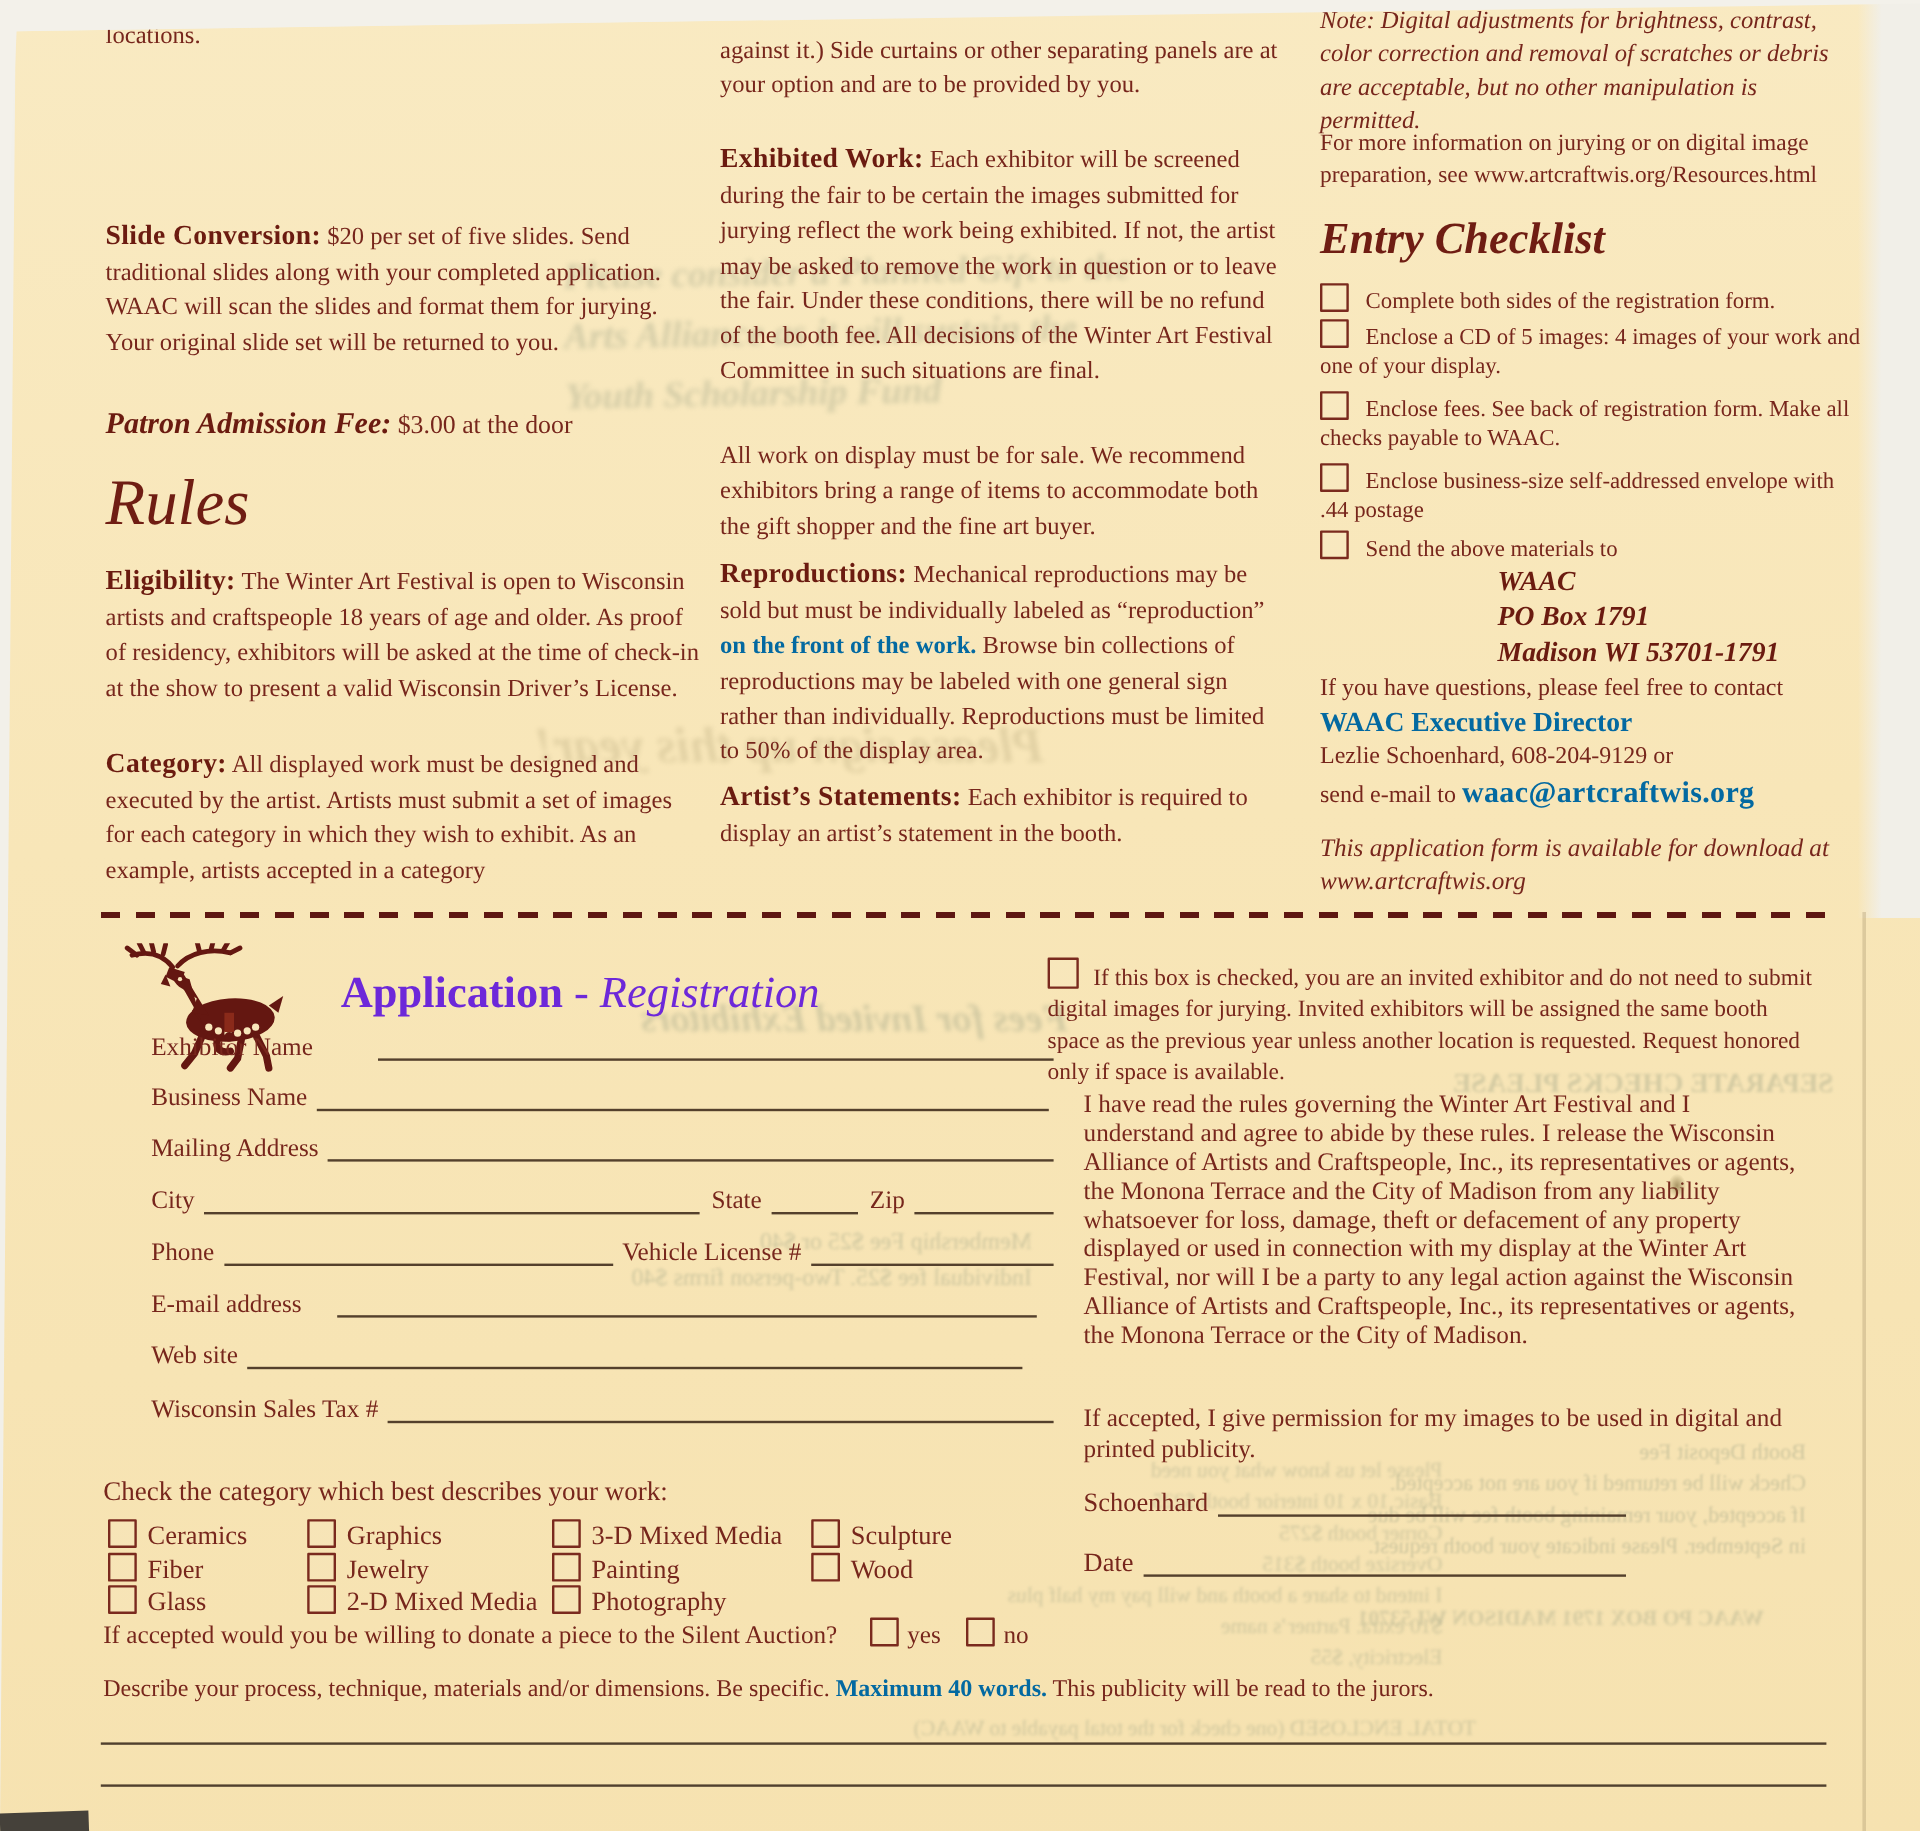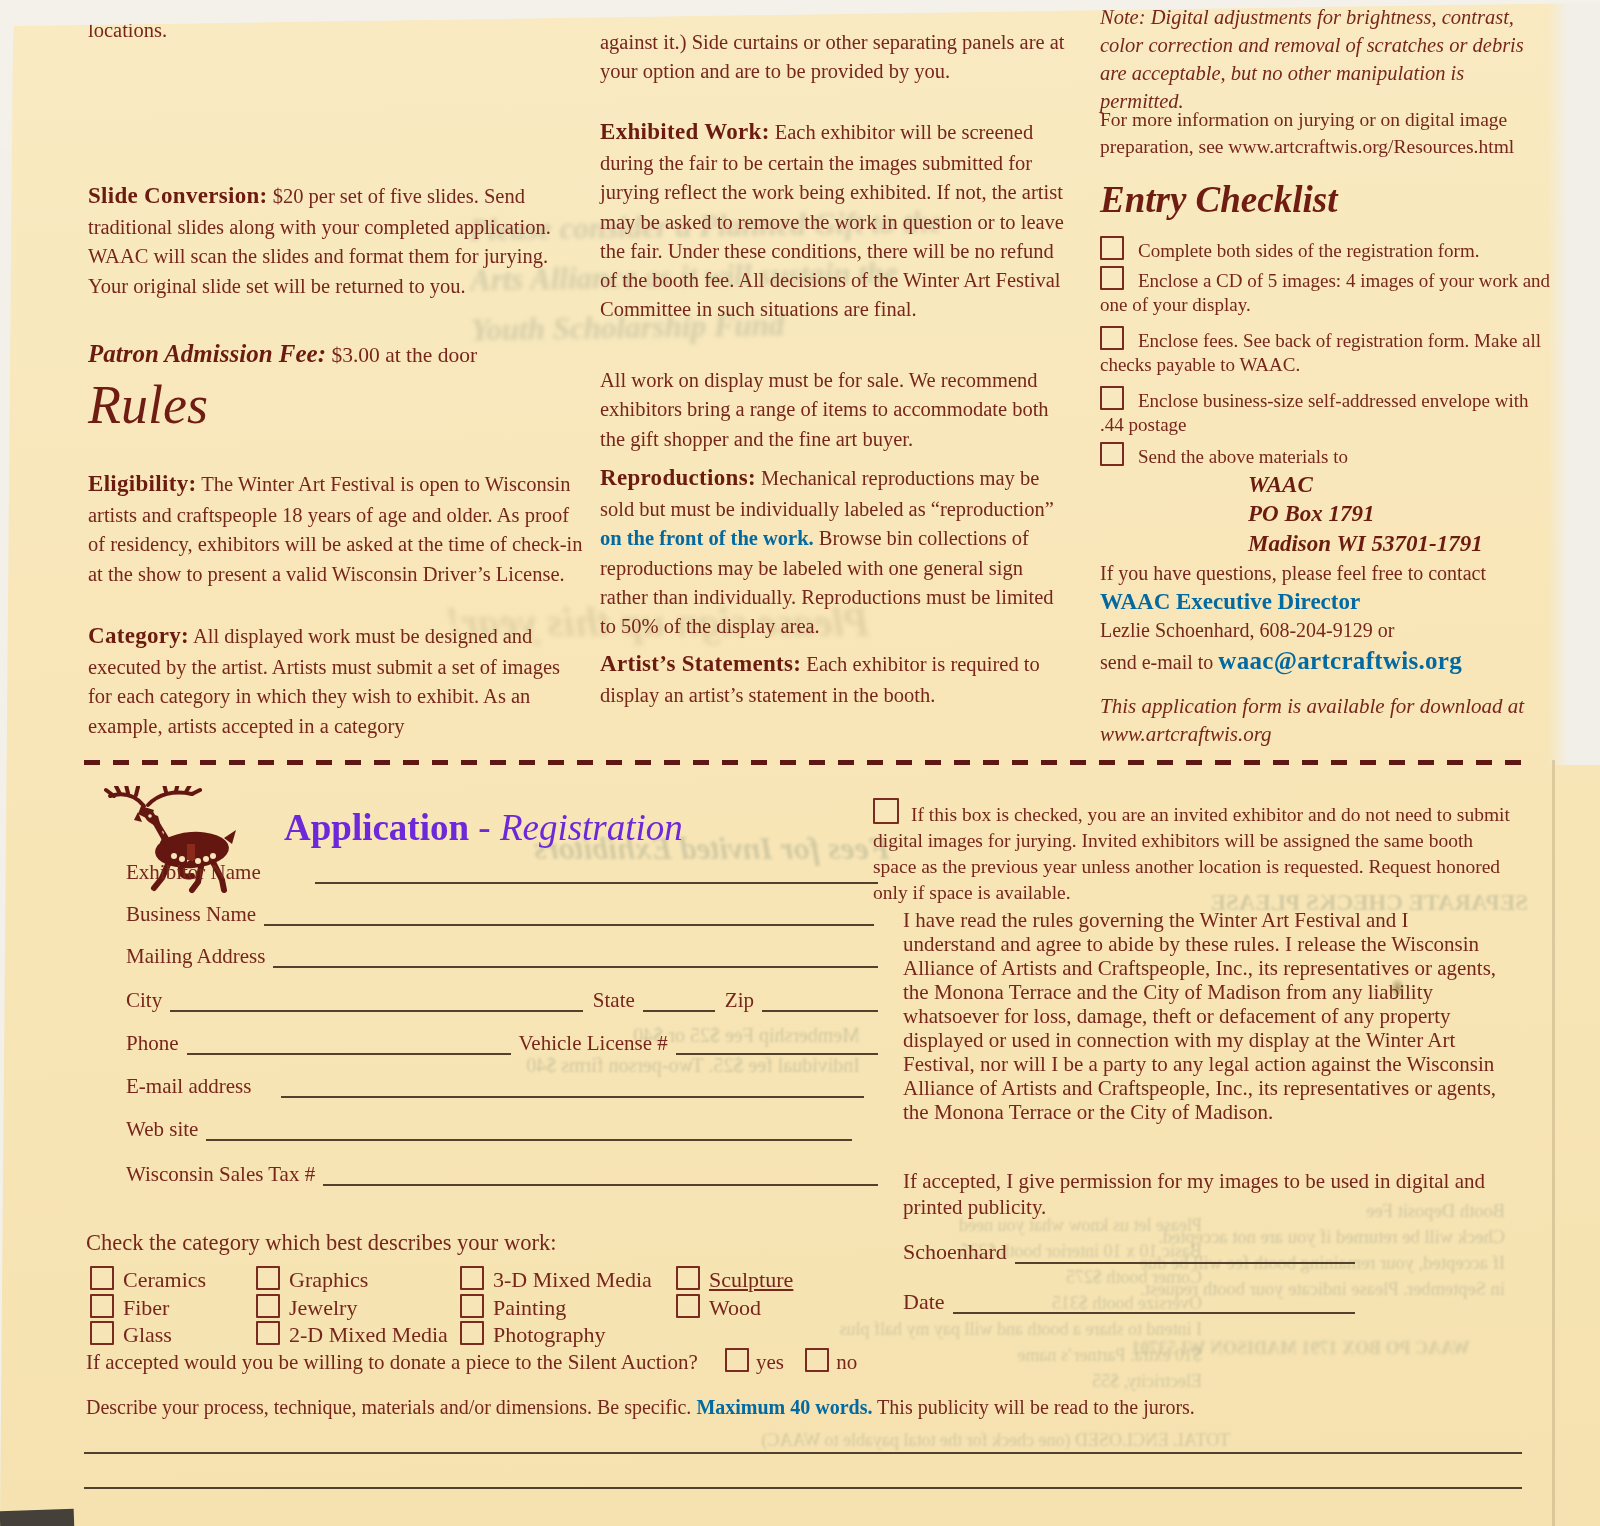--- a/index.html
+++ b/index.html
@@ -76,21 +76,21 @@
   <div class="ghost m" style="left:430px;top:1430px;width:800px;font-size:18px;opacity:.4;filter:blur(1.3px);">TOTAL ENCLOSED (one check for the total payable to WAAC)</div>
   <div class="ghost m" style="left:950px;top:1338px;width:520px;font-size:18px;font-weight:bold;opacity:.35;filter:blur(1.4px);">WAAC  PO BOX 1791  MADISON WI 53701</div>
 
   <div class="blk body" style="left:88px;top:16px;width:492px;font-style:normal;">locations.</div>
   <div class="blk body" style="left:88px;top:180px;width:492px;">
     <span class="rh" style="font-size:23px;">Slide Conversion:</span><span> $20 per set of five slides. Send traditional slides along with your completed application. WAAC will scan the slides and format them for jurying. Your original slide set will be returned to you.</span>
   </div>
   <div class="blk body" style="left:88px;top:336px;width:492px;">
     <span class="pa-h">Patron Admission Fee:</span><span style="font-size:21.5px;"> $3.00 at the door</span>
   </div>
-  <div class="blk rules-h" style="left:88px;top:374px;">Rules</div>
+  <div class="blk rules-h" style="left:88px;top:388px;">Rules</div>
   <div class="blk body" style="left:88px;top:468px;width:496px;">
     <span class="rh" style="font-size:23px;">Eligibility:</span><span> The Winter Art Festival is open to Wisconsin artists and craftspeople 18 years of age and older. As proof of residency, exhibitors will be asked at the time of check-in at the show to present a valid Wisconsin Driver’s License.</span>
   </div>
   <div class="blk body" style="left:88px;top:620px;width:496px;">
     <span class="rh" style="font-size:23px;">Category:</span><span> All displayed work must be designed and executed by the artist. Artists must submit a set of images for each category in which they wish to exhibit. As an example, artists accepted in a category</span>
   </div>
 
   <div class="blk body" style="left:600px;top:28px;width:468px;">against it.) Side curtains or other separating panels are at your option and are to be provided by you.</div>
   <div class="blk body" style="left:600px;top:116px;width:468px;">
     <span class="rh" style="font-size:23px;">Exhibited Work:</span><span> Each exhibitor will be screened during the fair to be certain the images submitted for jurying reflect the work being exhibited. If not, the artist may be asked to remove the work in question or to leave the fair. Under these conditions, there will be no refund of the booth fee. All decisions of the Winter Art Festival Committee in such situations are final.</span>
@@ -242,21 +242,21 @@
   </div>
   <div class="cat" style="left:460px;top:1266px;">
     <span class="cb"></span><span>3-D Mixed Media</span>
   </div>
   <div class="cat" style="left:460px;top:1294px;">
     <span class="cb"></span><span>Painting</span>
   </div>
   <div class="cat" style="left:460px;top:1321px;">
     <span class="cb"></span><span>Photography</span>
   </div>
-  <div class="cat" style="left:676px;top:1266px;text-decoration:underline;">
+  <div class="cat" style="left:676px;top:1266px;">
     <span class="cb"></span><span>Sculpture</span>
   </div>
   <div class="cat" style="left:676px;top:1294px;">
     <span class="cb"></span><span>Wood</span>
   </div>
 
   <div class="blk" style="left:86px;top:1348px;font-size:21px;white-space:nowrap;">
     <span>If accepted would you be willing to donate a piece to the Silent Auction?</span>
     <span class="cb" style="margin-left:22px;margin-right:7px;"></span><span>yes</span>
     <span class="cb" style="margin-left:16px;margin-right:7px;"></span><span>no</span>

